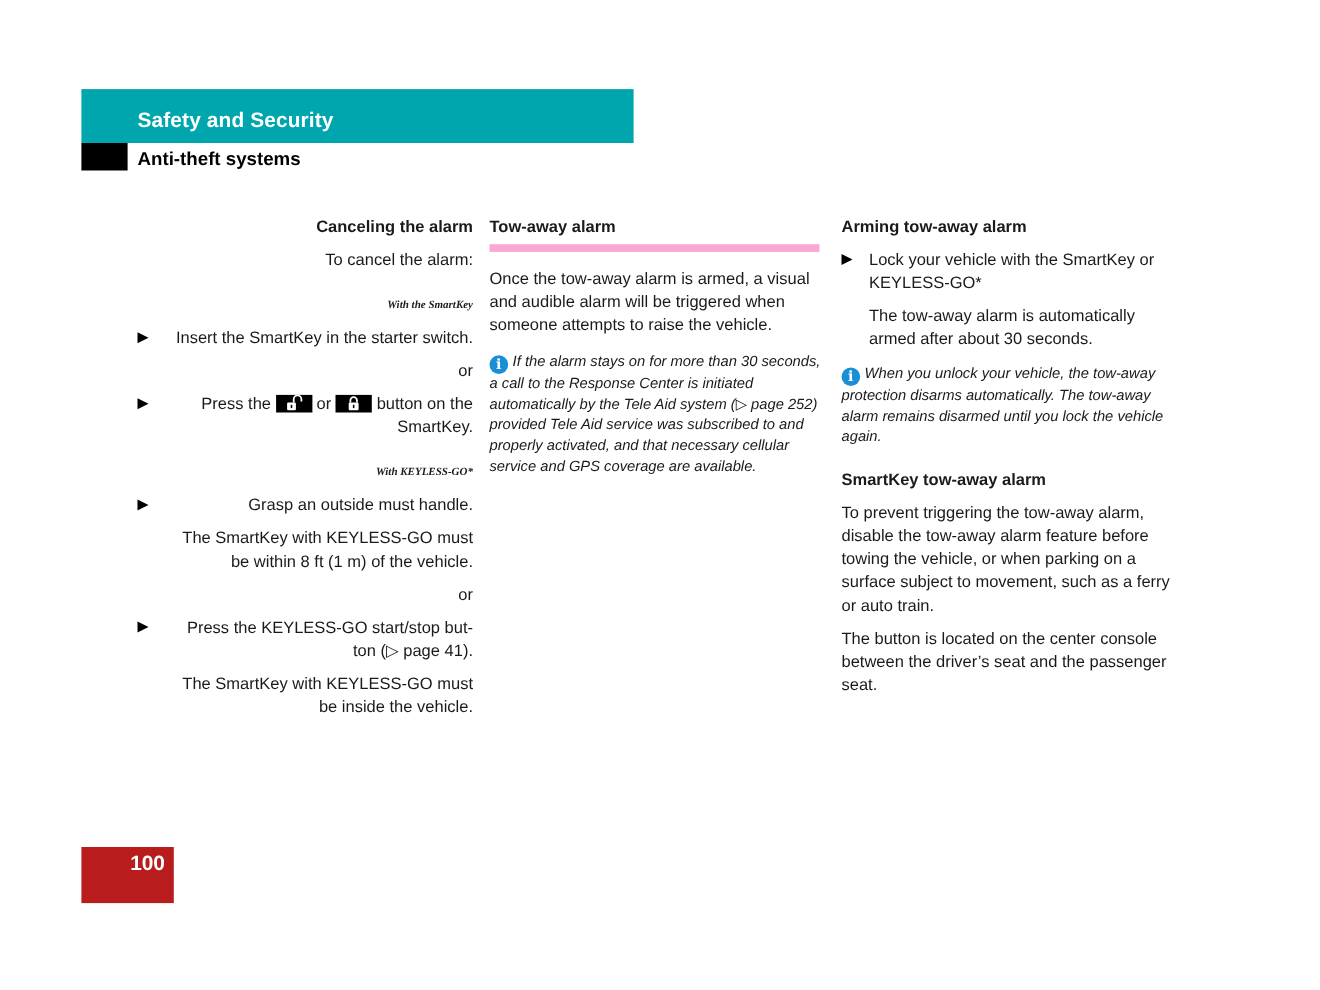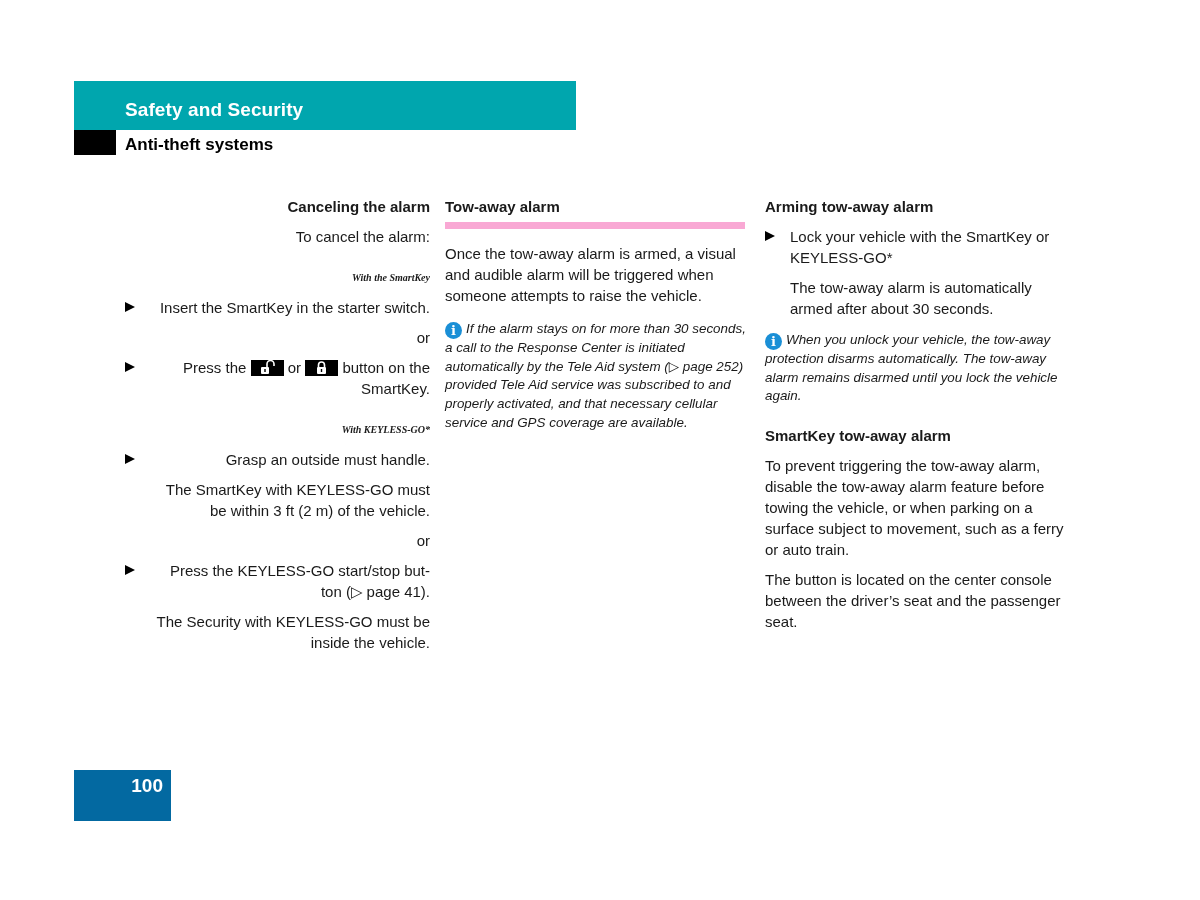--- a/index.html
+++ b/index.html
@@ -131,23 +131,23 @@
       line-height: 17px;
       text-align: center;
       vertical-align: -2px;
       margin-right: 4px;
     }
 
     .page-box {
       position: absolute;
       left: 74px;
       top: 770px;
-      width: 97px;
+      width: 84px;
       height: 51px;
-      background: #0369a1;
+      background: #b91c1c;
     }
     .page-number {
       position: absolute;
       right: 8px;
       top: 5px;
       font-size: 19px;
       font-weight: bold;
       color: #ffffff;
     }
   </style>
@@ -194,30 +194,30 @@
     <span>button on the SmartKey.</span>
   </div>
   <div class="gap20"></div>
   <p class="h-italic">With KEYLESS-GO*</p>
   <div class="gap9"></div>
   <div class="bullet">
     <span class="tri"></span>
     <span>Grasp an outside must handle.</span>
   </div>
   <div class="gap9"></div>
-  <p class="indent">The SmartKey with KEYLESS-GO must be within 3 ft (2 m) of the vehicle.</p>
+  <p class="indent">The SmartKey with KEYLESS-GO must be within 8 ft (1 m) of the vehicle.</p>
   <div class="gap9"></div>
   <p class="indent">or</p>
   <div class="gap9"></div>
   <div class="bullet">
     <span class="tri"></span>
     <span>Press the KEYLESS-GO start/stop but-ton (▷ page 41).</span>
   </div>
   <div class="gap9"></div>
-  <p class="indent">The Security with KEYLESS-GO must be inside the vehicle.</p>
+  <p class="indent">The SmartKey with KEYLESS-GO must be inside the vehicle.</p>
 </div>
 
 <div class="col col2">
   <p class="h-rule">Tow-away alarm</p>
   <div class="gap14"></div>
   <p>Once the tow-away alarm is armed, a visual and audible alarm will be triggered when someone attempts to raise the vehicle.</p>
   <div class="gap14"></div>
   <p class="note">
     <span class="info-icon">i</span><span>If the alarm stays on for more than 30 seconds, a call to the Response Center is initiated automatically by the Tele Aid system (▷ page 252) provided Tele Aid service was subscribed to and properly activated, and that necessary cellular service and GPS coverage are available.</span>
   </p>

